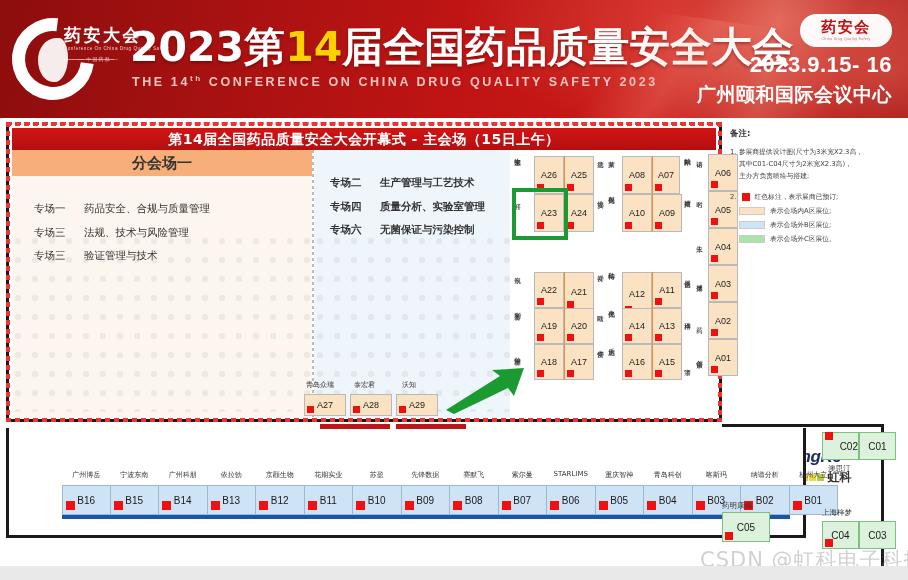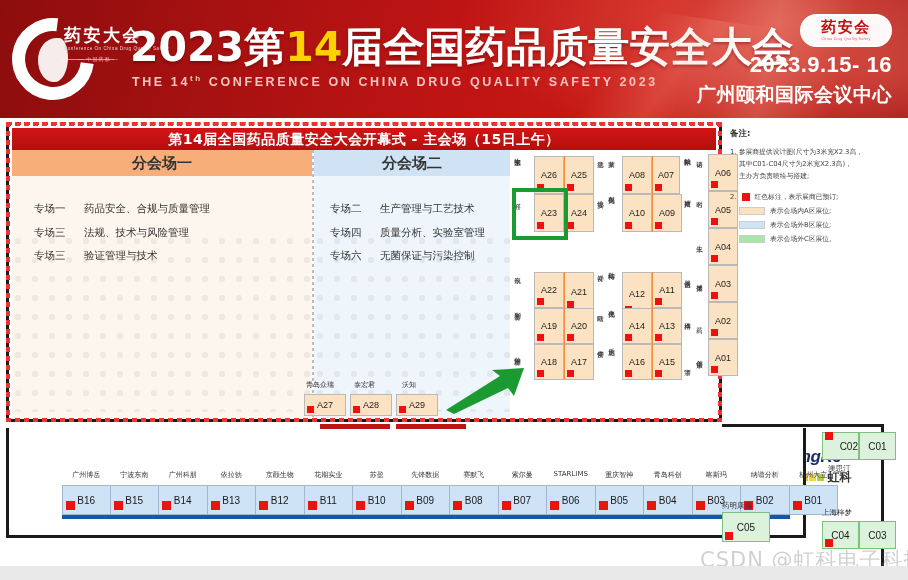--- a/index.html
+++ b/index.html
@@ -127,21 +127,21 @@
     font-family:"DejaVu Sans","Liberation Sans",sans-serif; color:#333;
   }
   .room-a .room-head { background:#f7ae79; }
   .room-b .room-head { background:#cfe3f5; }
   .room-sep { position:absolute; left:312px; top:32px; width:2px; height:268px;
     background: repeating-linear-gradient(180deg, #bbb 0 3px, transparent 3px 6px); }
   .sess-list { padding:26px 0 0 22px; }
   .sess-row { display:flex; font-size:10.5px; color:#333; margin-bottom:11px; line-height:1.2;
     font-family:"DejaVu Sans","Liberation Sans",sans-serif; }
   .sess-tag { width:50px; flex:none; }
-  .room-b .sess-list { padding-left:16px; }
+  .room-b .sess-list { padding-left:16px;font-weight:bold; }
   .chairs {
     position:absolute; left:0; right:0; top:86px; bottom:6px; pointer-events:none;
     background-image:
       radial-gradient(circle 3px at 5px 5px, rgba(170,170,170,.18) 98%, transparent 100%);
     background-size: 17px 19px; background-position: 18px 0;
   }
 
   
   .booth-zone { position:absolute; left:512px; top:32px; width:204px; height:268px; background:#fff; }
   .vlabel {
@@ -281,21 +281,20 @@
         </div>
         <div class="sess-row">
           <span class="sess-tag">专场三</span>
           <span>验证管理与技术</span>
         </div>
       </div>
     </div>
     <div class="room-sep"></div>
 
     <div class="room room-b">
-      <div class="room-head">分会场二</div>
       <div class="chairs"></div>
       <div class="sess-list">
         <div class="sess-row">
           <span class="sess-tag">专场二</span>
           <span>生产管理与工艺技术</span>
         </div>
         <div class="sess-row">
           <span class="sess-tag">专场四</span>
           <span>质量分析、实验室管理</span>
         </div>

